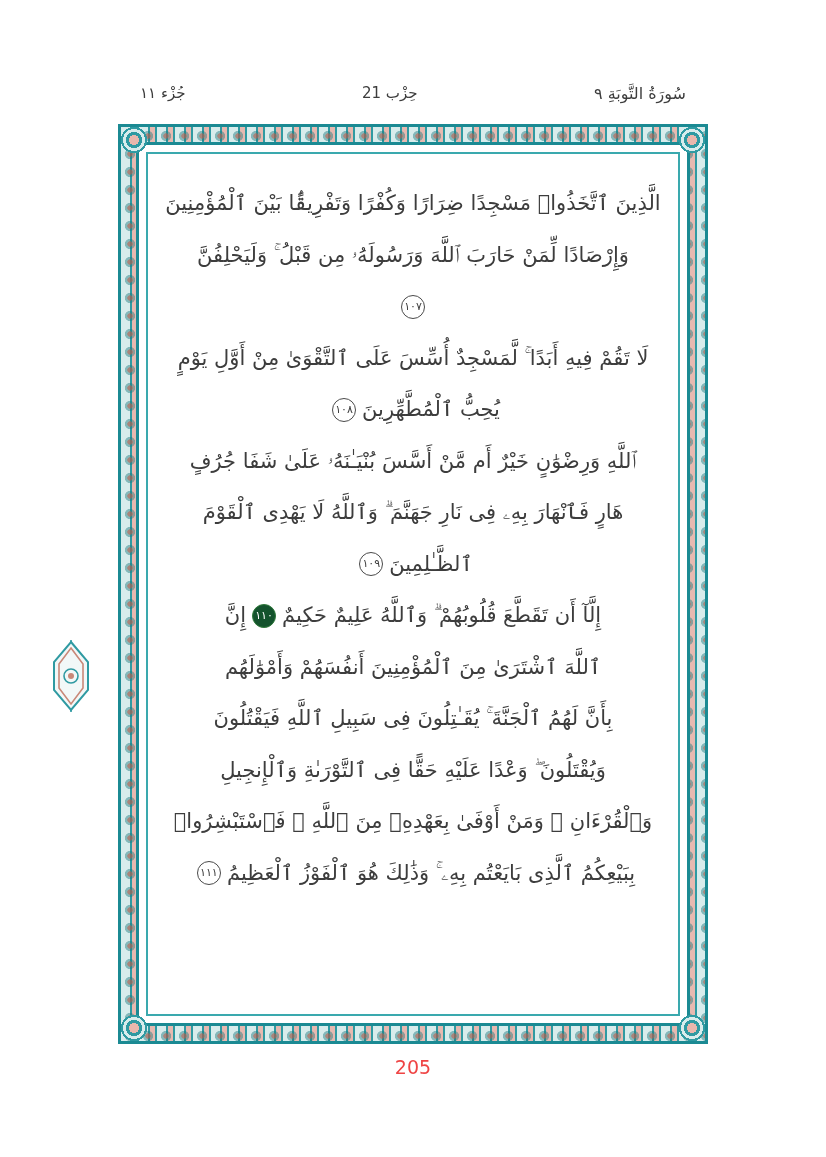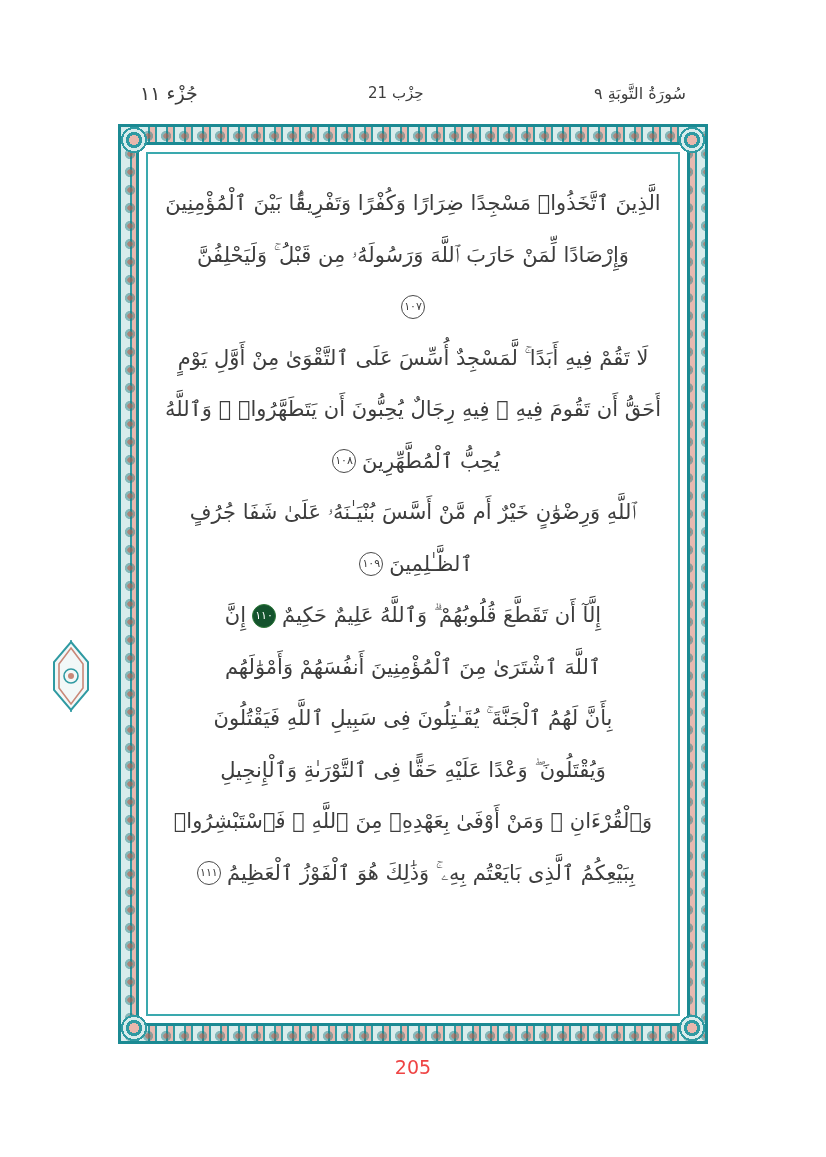--- a/index.html
+++ b/index.html
@@ -42,21 +42,21 @@
     white-space: nowrap;
     letter-spacing: 0.5px;
   }
   .header .h-surah {
     font-size: 16px;
   }
   .header .h-hizb {
     font-size: 15px;
   }
   .header .h-juz {
-    font-size: 19px;
+    font-size: 15px;
   }
 
   
   .frame-outer {
     position: absolute;
     top: 124px;
     left: 118px;
     width: 590px;
     height: 920px;
     box-sizing: border-box;
@@ -223,33 +223,33 @@
           </div>
 
           <div class="line">
             <span class="ayah-mark">١٠٧</span>
           </div>
 
           <div class="line">
             <span>لَا تَقُمْ فِيهِ أَبَدًا ۚ لَّمَسْجِدٌ أُسِّسَ عَلَى ٱلتَّقْوَىٰ مِنْ أَوَّلِ يَوْمٍ</span>
           </div>
 
-          <div class="line">
-            <span>أَحَقُّ أَن تَقُومَ فِيهِ ۚ فِيهِ رِجَالٌ يُحِبُّونَ أَن يَتَطَهَّرُوا۟ ۚ وَٱللَّهُ</span>
-          </div>
 
           <div class="line">
             <span>يُحِبُّ ٱلْمُطَّهِّرِينَ</span>
             <span class="ayah-mark">١٠٨</span>
           </div>
 
           <div class="line">
             <span>ٱللَّهِ وَرِضْوَٰنٍ خَيْرٌ أَم مَّنْ أَسَّسَ بُنْيَـٰنَهُۥ عَلَىٰ شَفَا جُرُفٍ</span>
           </div>
 
+          <div class="line">
+            <span>هَارٍ فَٱنْهَارَ بِهِۦ فِى نَارِ جَهَنَّمَ ۗ وَٱللَّهُ لَا يَهْدِى ٱلْقَوْمَ</span>
+          </div>
 
           <div class="line">
             <span>ٱلظَّـٰلِمِينَ</span>
             <span class="ayah-mark">١٠٩</span>
           </div>
 
           <div class="line">
             <span>إِلَّآ أَن تَقَطَّعَ قُلُوبُهُمْ ۗ وَٱللَّهُ عَلِيمٌ حَكِيمٌ</span>
             <span class="ayah-mark green">١١٠</span>
             <span>إِنَّ</span>

